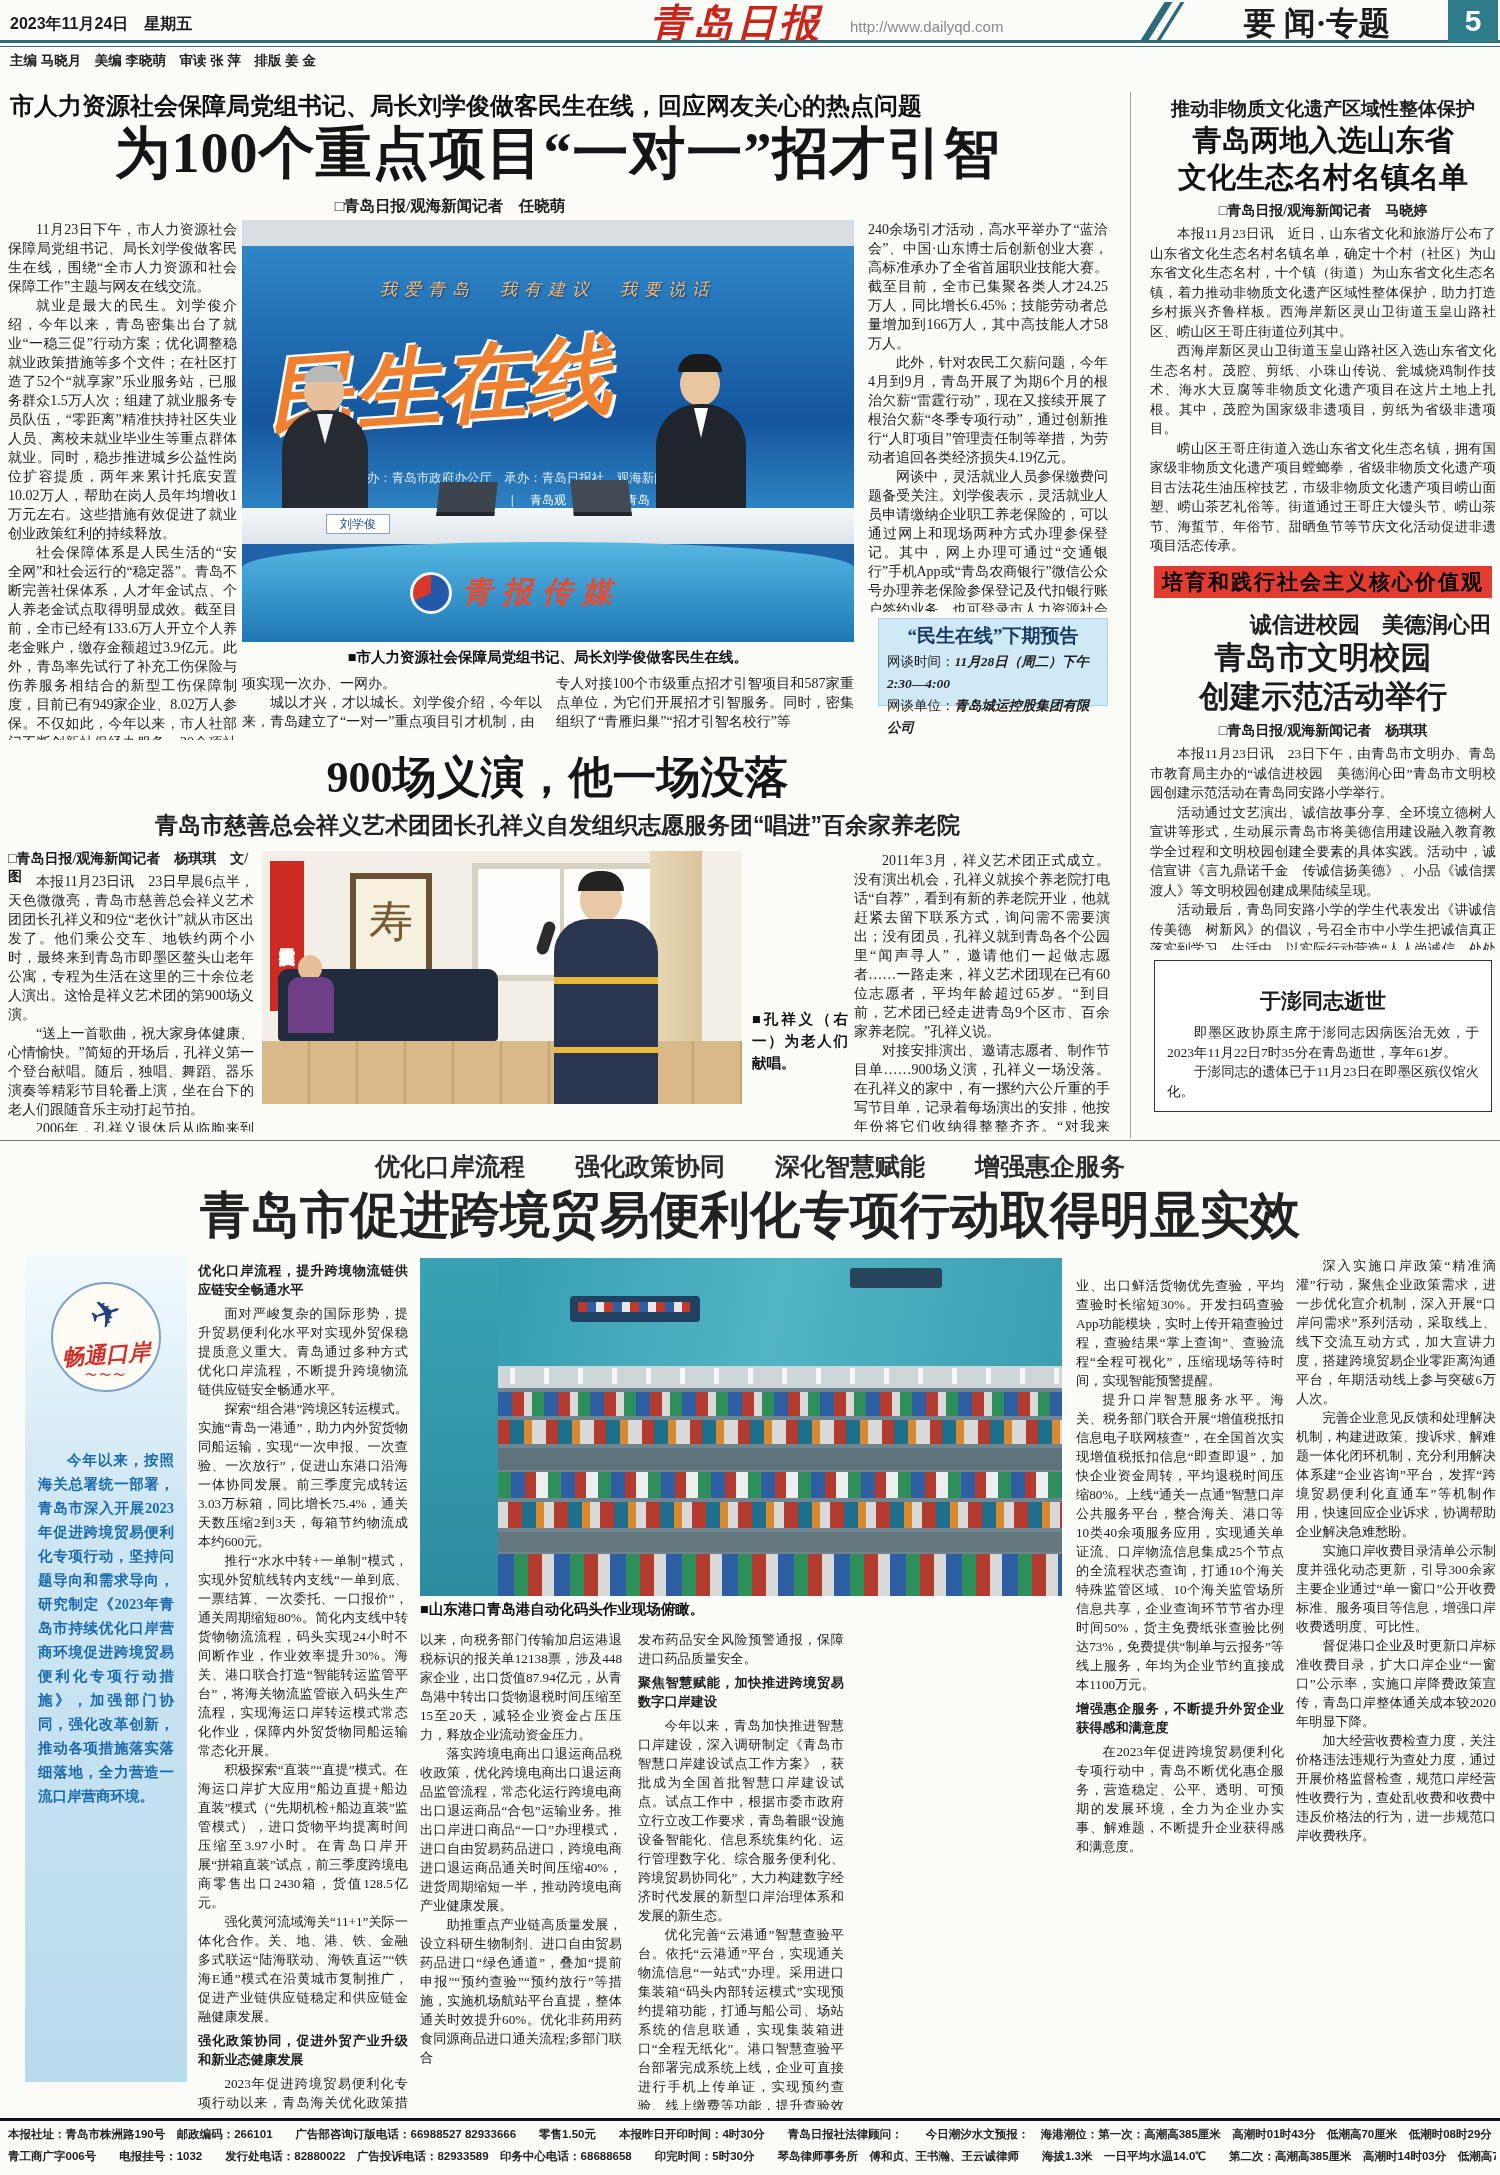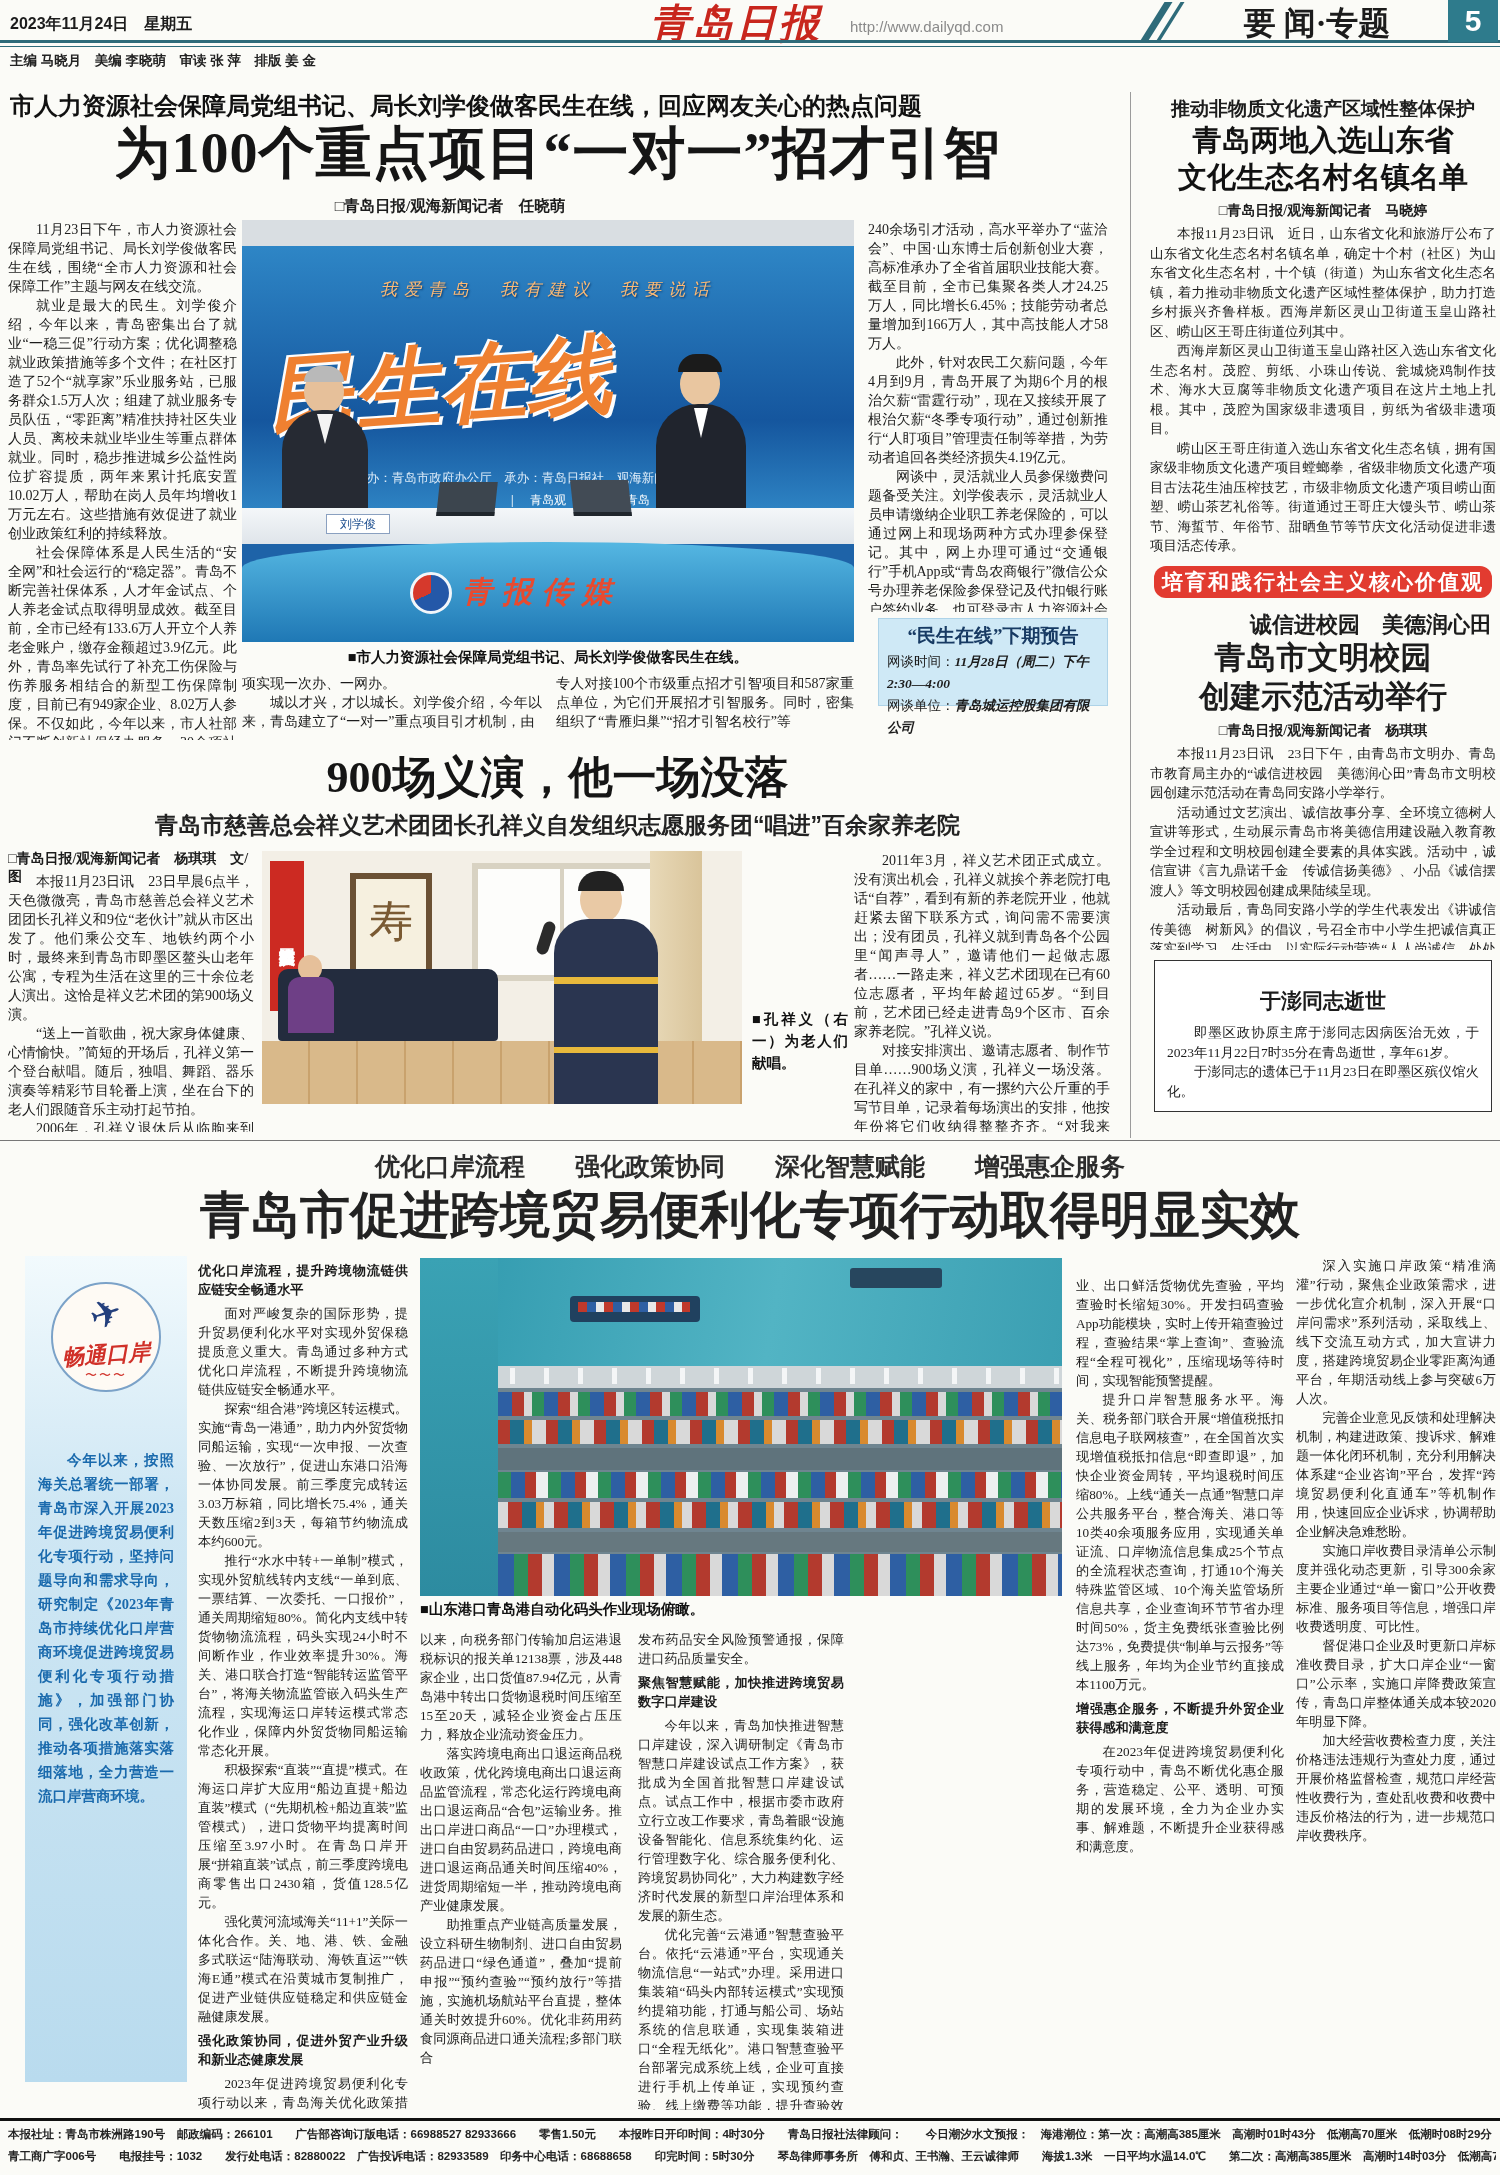--- a/index.html
+++ b/index.html
@@ -108,21 +108,21 @@
     <div>青岛两地入选山东省</div>
     <div>文化生态名村名镇名单</div>
   </div>
   <div class="abs ctr serif" style="left:1150px;top:202px;width:346px;font-size:14px;font-weight:600;">□青岛日报/观海新闻记者　马晓婷</div>
   <div class="abs jc clip b135" style="left:1150px;top:224px;width:346px;height:336px;">
     <p class="ind">本报11月23日讯　近日，山东省文化和旅游厅公布了山东省文化生态名村名镇名单，确定十个村（社区）为山东省文化生态名村，十个镇（街道）为山东省文化生态名镇，着力推动非物质文化遗产区域性整体保护，助力打造乡村振兴齐鲁样板。西海岸新区灵山卫街道玉皇山路社区、崂山区王哥庄街道位列其中。</p>
     <p class="ind">西海岸新区灵山卫街道玉皇山路社区入选山东省文化生态名村。茂腔、剪纸、小珠山传说、瓮城烧鸡制作技术、海水大豆腐等非物质文化遗产项目在这片土地上扎根。其中，茂腔为国家级非遗项目，剪纸为省级非遗项目。</p>
     <p class="ind">崂山区王哥庄街道入选山东省文化生态名镇，拥有国家级非物质文化遗产项目螳螂拳，省级非物质文化遗产项目古法花生油压榨技艺，市级非物质文化遗产项目崂山面塑、崂山茶艺礼俗等。街道通过王哥庄大馒头节、崂山茶节、海蜇节、年俗节、甜晒鱼节等节庆文化活动促进非遗项目活态传承。</p>
   </div>
 
-  <div class="abs ctr serif" style="left:1154px;top:566px;width:338px;height:32px;background:#e23b30;color:#ffffff;font-size:21px;font-weight:700;line-height:32px;letter-spacing:2px;border-radius:12px;">培育和践行社会主义核心价值观</div>
+  <div class="abs ctr serif" style="left:1154px;top:566px;width:338px;height:32px;background:#e23b30;color:#000000;font-size:21px;font-weight:700;line-height:32px;letter-spacing:2px;">培育和践行社会主义核心价值观</div>
 
   <div class="abs ctr serif" style="left:1198px;top:610px;width:346px;font-size:22px;font-weight:700;">诚信进校园　美德润心田</div>
   <div class="abs ctr serif" style="left:1150px;top:638px;width:346px;font-size:31px;font-weight:900;line-height:39px;">
     <div>青岛市文明校园</div>
     <div>创建示范活动举行</div>
   </div>
   <div class="abs ctr serif" style="left:1150px;top:722px;width:346px;font-size:14px;font-weight:600;">□青岛日报/观海新闻记者　杨琪琪</div>
   <div class="abs jc clip b135" style="left:1150px;top:744px;width:346px;height:206px;">
     <p class="ind">本报11月23日讯　23日下午，由青岛市文明办、青岛市教育局主办的“诚信进校园　美德润心田”青岛市文明校园创建示范活动在青岛同安路小学举行。</p>
     <p class="ind">活动通过文艺演出、诚信故事分享、全环境立德树人宣讲等形式，生动展示青岛市将美德信用建设融入教育教学全过程和文明校园创建全要素的具体实践。活动中，诚信宣讲《言九鼎诺千金　传诚信扬美德》、小品《诚信摆渡人》等文明校园创建成果陆续呈现。</p>

